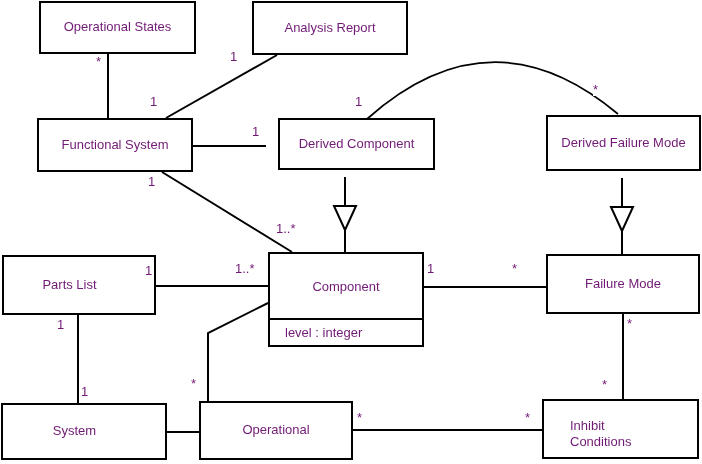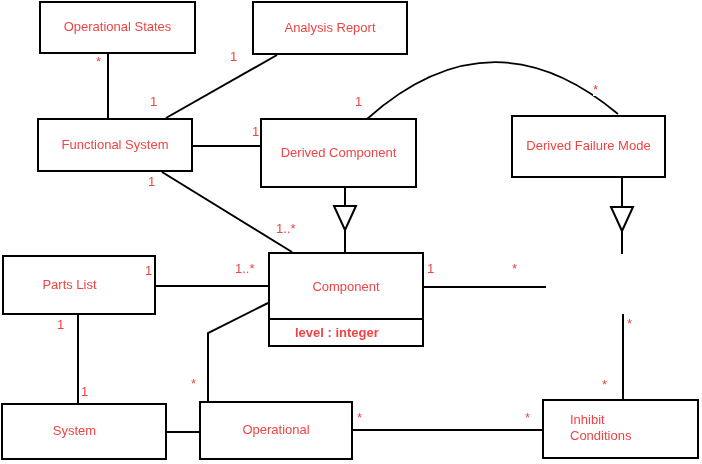--- a/index.html
+++ b/index.html
@@ -3,21 +3,21 @@
 <meta charset="utf-8">
 <style>
   html, body { margin: 0; padding: 0; background: #ffffff; }
   #canvas {
     position: relative;
     width: 702px;
     height: 464px;
     background: #ffffff;
     font-family: "Liberation Sans", sans-serif;
     font-size: 13px;
-    color: #ef4444;
+    color: #701a75;
     overflow: hidden;
   }
   #edges {
     position: absolute;
     left: 0; top: 0;
     width: 702px; height: 464px;
   }
   .uml-class {
     position: absolute;
     box-sizing: border-box;
@@ -27,36 +27,35 @@
     align-items: center;
     justify-content: center;
     text-align: center;
     line-height: 1.25;
   }
   .uml-class.shift-left { padding-right: 19px; }
   .uml-class.top-left {
     align-items: flex-start;
     justify-content: flex-start;
     text-align: left;
-    padding: 11px 0 0 26px;
+    padding: 17px 0 0 26px;
   }
   .uml-class.top-left .wrap-narrow {
     display: block;
     width: 72px;
   }
   .attr-compartment {
     position: absolute;
     box-sizing: border-box;
     border: 2px solid #000000;
     background: #ffffff;
     display: flex;
     align-items: center;
     justify-content: flex-start;
-    padding-left: 25px;
-    font-weight: bold;
+    padding-left: 15px;
   }
   .mult {
     position: absolute;
     background: #ffffff;
     line-height: 13px;
     white-space: nowrap;
   }
 </style>
 </head>
 <body>
@@ -89,35 +88,38 @@
   </div>
 
   <div class="uml-class" style="left:252px; top:1px; width:156px; height:54px;text-align:center;">
     <span>Analysis Report</span>
   </div>
 
   <div class="uml-class" style="left:37px; top:118px; width:156px; height:54px;">
     <span>Functional System</span>
   </div>
 
-  <div class="uml-class" style="left:260px; top:118px; width:157px; height:70px;">
+  <div class="uml-class" style="left:278px; top:118px; width:157px; height:52px;">
     <span>Derived Component</span>
   </div>
 
-  <div class="uml-class" style="left:511px; top:115px; width:155px; height:63px;">
+  <div class="uml-class" style="left:546px; top:115px; width:155px; height:56px;">
     <span>Derived Failure Mode</span>
   </div>
 
   <div class="uml-class" style="left:268px; top:252px; width:156px; height:71px;">
     <span>Component</span>
   </div>
   <div class="attr-compartment" style="left:268px; top:318px; width:156px; height:29px;">
     <span>level : integer</span>
   </div>
 
+  <div class="uml-class" style="left:546px; top:254px; width:154px; height:60px;">
+    <span>Failure Mode</span>
+  </div>
 
   <div class="uml-class shift-left" style="left:2px; top:255px; width:154px; height:60px;">
     <span>Parts List</span>
   </div>
 
   <div class="uml-class shift-left" style="left:1px; top:403px; width:166px; height:57px;">
     <span>System</span>
   </div>
 
   <div class="uml-class" style="left:199px; top:401px; width:154px; height:59px;">

